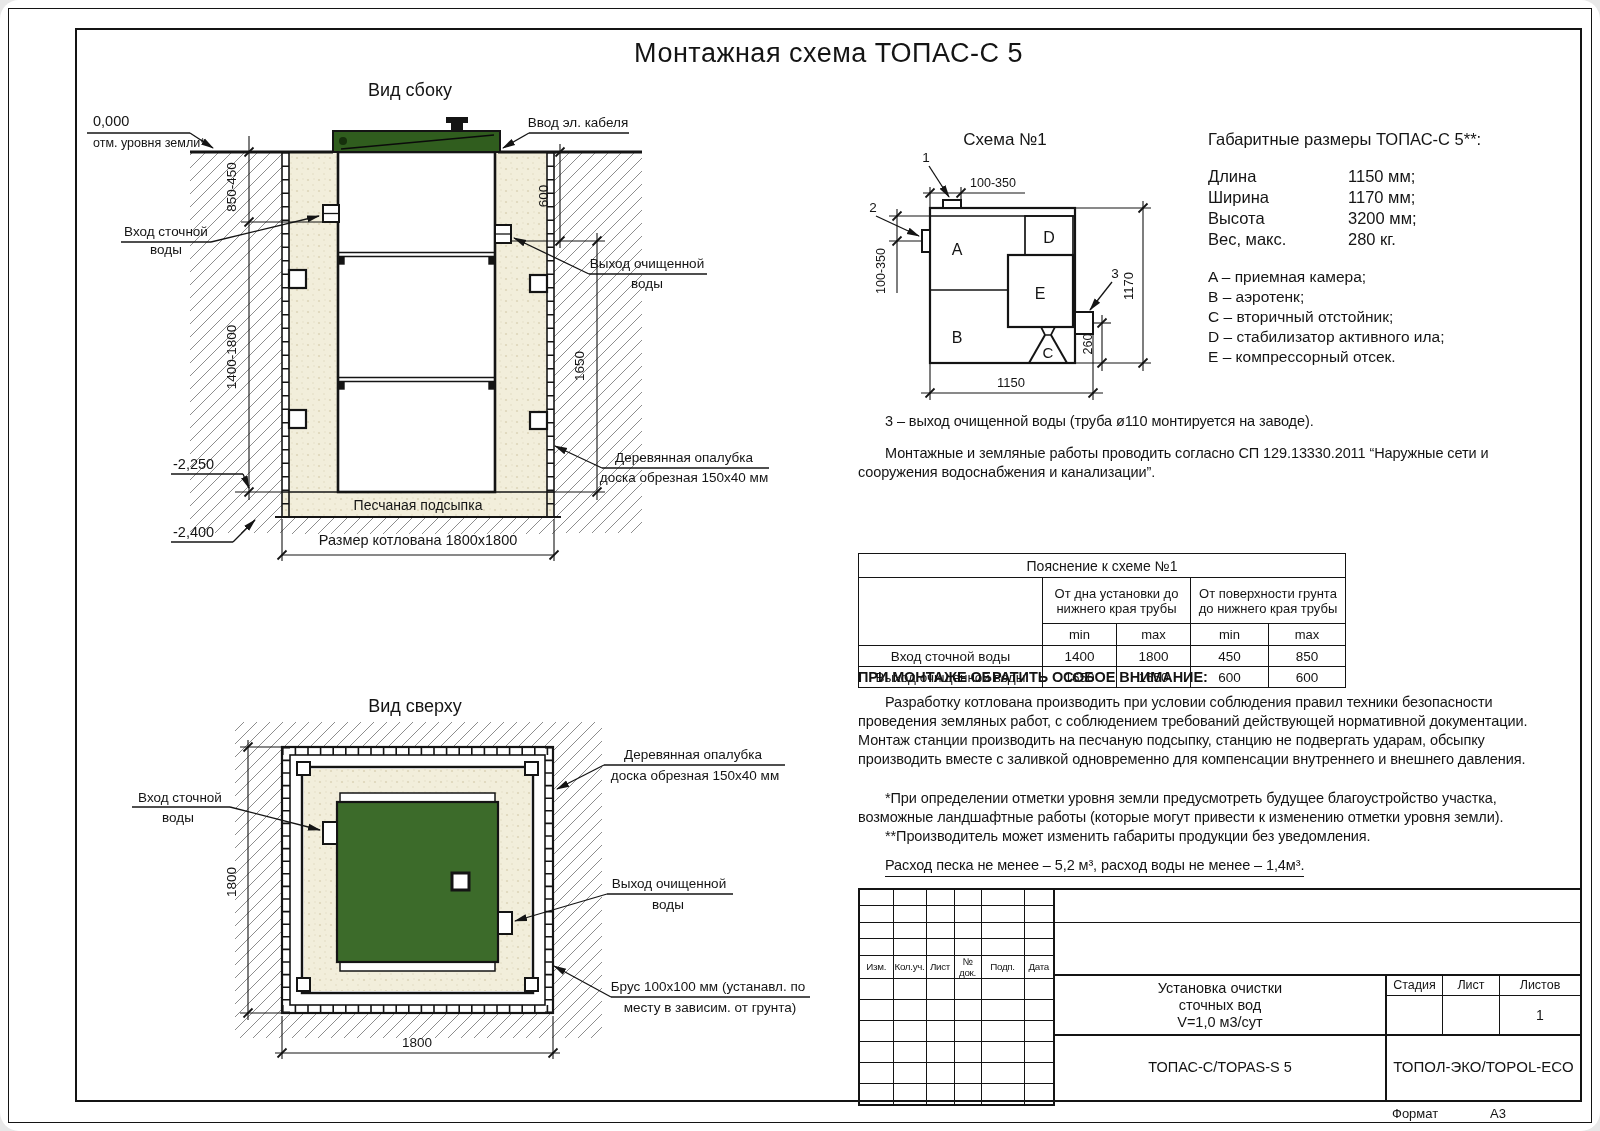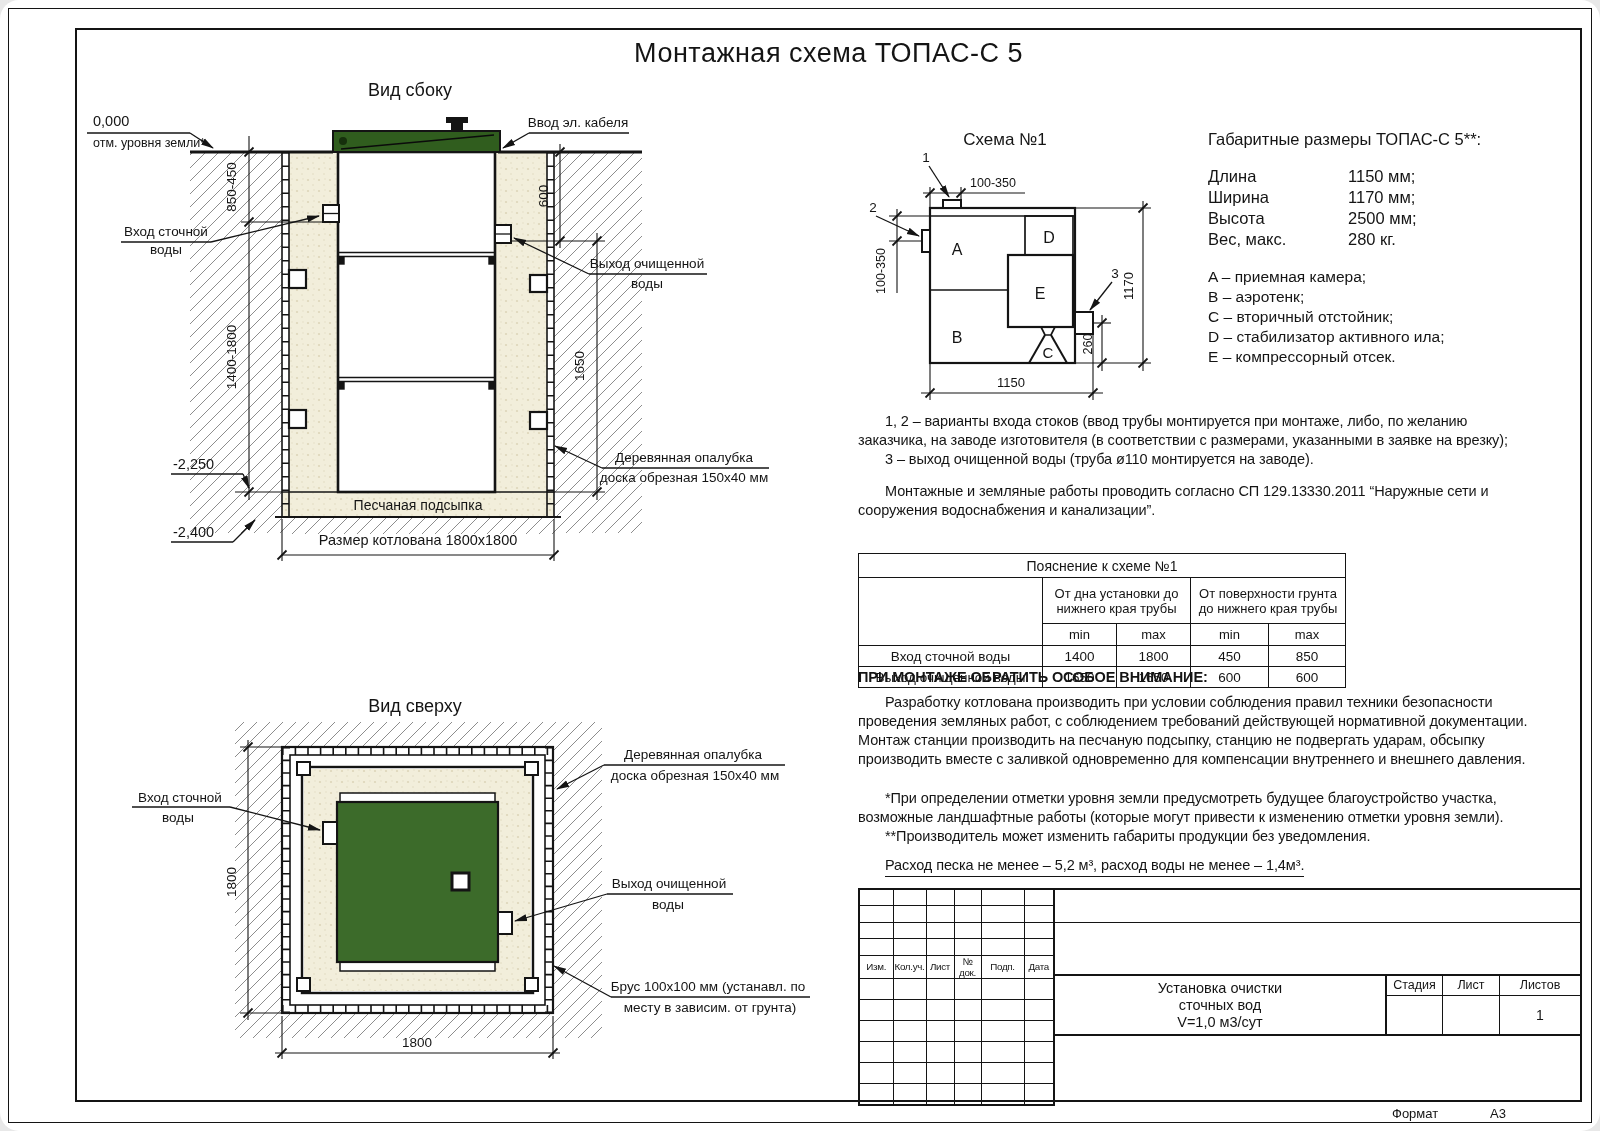--- a/index.html
+++ b/index.html
@@ -371,37 +371,36 @@
     <div class="sp-row">
         <span class="sp-name">Длина</span>
         <span>1150 мм;</span>
       </div>
     <div class="sp-row">
         <span class="sp-name">Ширина</span>
         <span>1170 мм;</span>
       </div>
     <div class="sp-row">
         <span class="sp-name">Высота</span>
-        <span>2500 мм;</span>
+        <span>3200 мм;</span>
       </div>
     <div class="sp-row">
         <span class="sp-name">Вес, макс.</span>
         <span>280 кг.</span>
       </div>
     <div class="legend">
       <div>A – приемная камера;</div>
       <div>B – аэротенк;</div>
       <div>C – вторичный отстойник;</div>
       <div>D – стабилизатор активного ила;</div>
       <div>E – компрессорный отсек.</div>
     </div>
   </div>
 
   <div class="notes">
-    <p>1, 2 – варианты входа стоков (ввод трубы монтируется при монтаже, либо, по желанию заказчика, на заводе изготовителя (в соответствии с размерами, указанными в заявке на врезку);</p>
     <p>3 – выход очищенной воды (труба ø110 монтируется на заводе).</p>
     <p class="gap">Монтажные и земляные работы проводить согласно СП 129.13330.2011 “Наружные сети и сооружения водоснабжения и канализации”.</p>
   </div>
 
   <table class="exp-table">
     <colgroup>
         <col style="width:184px">
         <col style="width:74px">
         <col style="width:74px">
         <col style="width:78px">
@@ -563,18 +562,22 @@
             <div class="c2">Лист</div>
             <div class="c3">Листов</div>
           </div>
           <div class="vals">
             <div class="c1"></div>
             <div class="c2"></div>
             <div class="c3">1</div>
           </div>
         </div>
       </div>
+      <div class="tb-rowD">
+        <div class="tb-model">ТОПАС-С/TOPAS-S 5</div>
+        <div class="tb-company">ТОПОЛ-ЭКО/TOPOL-ECO</div>
+      </div>
     </div>
   </div>
 
   <span class="format" style="left:1392px;">Формат</span>
   <span class="format" style="left:1490px;">А3</span>
 </div>
 
 </body></html>

